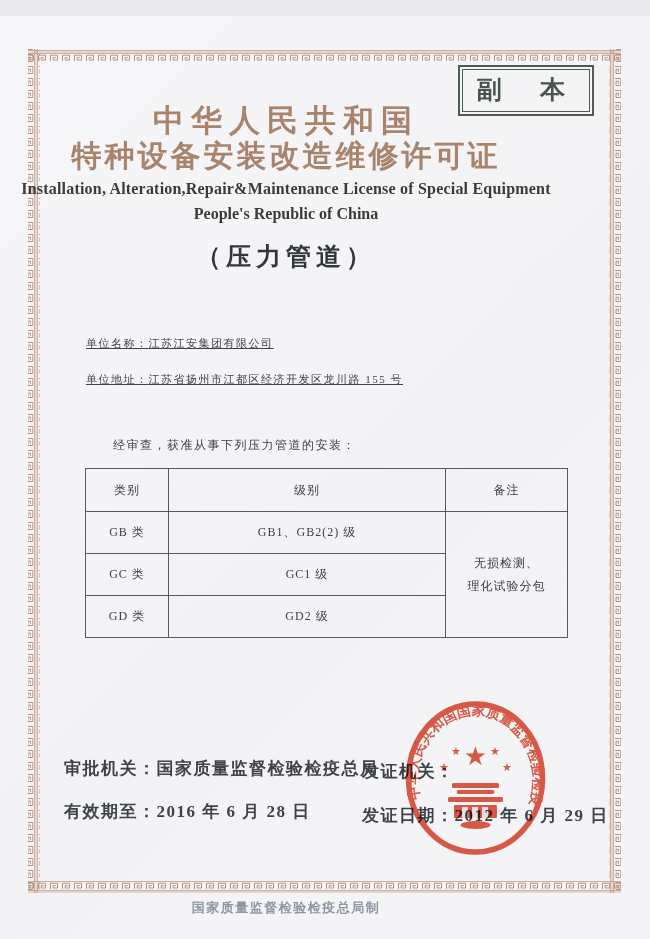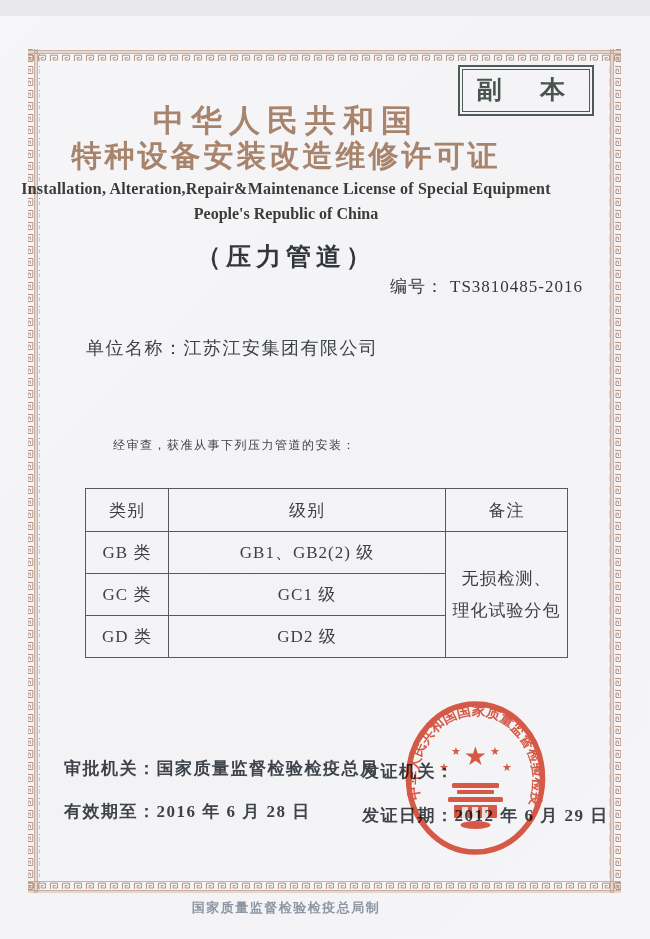--- a/index.html
+++ b/index.html
@@ -28,29 +28,29 @@
   }
 
   .title-cn1{top:84px;font-size:31px;font-weight:bold;color:#a9846d;letter-spacing:7px;}
   .title-cn2{top:120px;font-size:30px;font-weight:bold;color:#a9846d;letter-spacing:3px;}
   .title-en1{top:164px;font-size:16px;font-weight:bold;color:#3b3c38;letter-spacing:.2px;}
   .title-en2{top:189px;font-size:16px;font-weight:bold;color:#3b3c38;font-family:Liberation Serif, serif;}
   .subtitle{top:224px;font-size:25px;font-weight:600;color:#32373d;letter-spacing:5px;}
   .license-no{top:259px;left:390px;font-size:17px;color:#33383e;letter-spacing:1px;}
   .license-no .num{font-family:"Liberation Serif","DejaVu Serif",serif;margin-left:6px;}
 
-  .field-line{font-size:18px;color:#3e434a;letter-spacing:1.5px;}
+  .field-line{font-size:11px;color:#3e434a;letter-spacing:1.5px;text-decoration:underline;}
   .unit-name{top:320px;left:86px;}
   .unit-addr{top:356px;left:86px;}
   .approve-line{top:421px;left:113px;font-size:12px;color:#3e434a;letter-spacing:1.5px;}
 
   table.scope{
-    position:absolute;left:85px;top:472px;width:482px;
+    position:absolute;left:85px;top:452px;width:482px;
     border-collapse:collapse;table-layout:fixed;
-    font-size:17px;color:#3b4046;
+    font-size:12px;color:#3b4046;
   }
   table.scope td,table.scope th{
     border:1.5px solid #565a5f;text-align:center;font-weight:normal;
     letter-spacing:1px;padding:0;
   }
   table.scope th{height:42px;}
   table.scope td{height:41px;}
   col.c1{width:83px;} col.c2{width:277px;} col.c3{width:122px;}
   td.remark{
     text-align:left;padding-left:11px;white-space:pre-line;line-height:1.85;
@@ -94,26 +94,26 @@
       <span>副 本</span>
     </div>
   </div>
 
   <div class="abs centered title-cn1">中华人民共和国</div>
   <div class="abs centered title-cn2">特种设备安装改造维修许可证</div>
   <div class="abs centered title-en1">Installation, Alteration,Repair&amp;Maintenance License of Special Equipment</div>
   <div class="abs centered title-en2">People's Republic of China</div>
   <div class="abs centered subtitle">（压力管道）</div>
 
-  <div class="abs license-no">
-    <span>编号：</span><span class="num">TS3810485-2016</span>
-  </div>
 
   <div class="abs field-line unit-name">
     <span>单位名称：</span><span>江苏江安集团有限公司</span>
+  </div>
+  <div class="abs field-line unit-addr">
+    <span>单位地址：</span><span>江苏省扬州市江都区经济开发区龙川路 155 号</span>
   </div>
 
   <div class="abs approve-line">经审查，获准从事下列压力管道的安装：</div>
 
   <table class="scope">
     <colgroup>
         <col class="c1">
         <col class="c2">
         <col class="c3">
       </colgroup>

